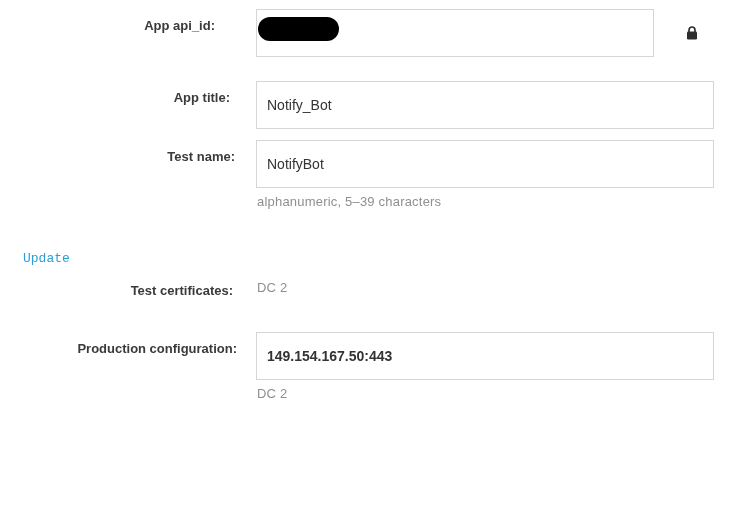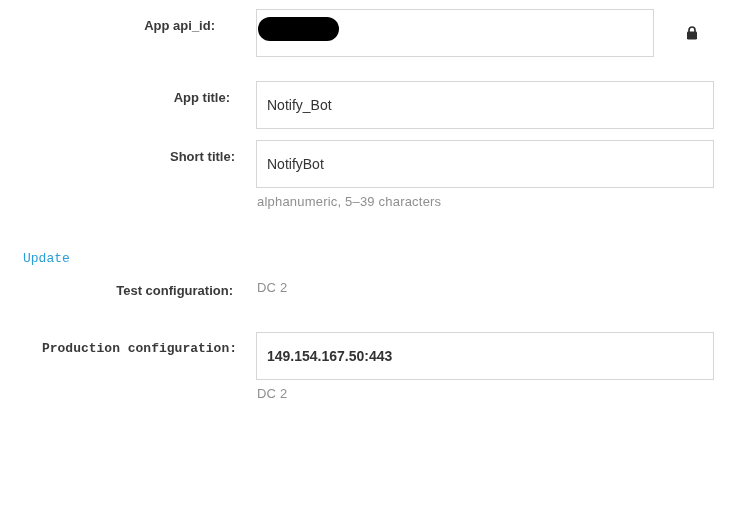--- a/index.html
+++ b/index.html
@@ -22,21 +22,21 @@
     flex:0 0 230px;width:230px;box-sizing:border-box;text-align:right;
     font-size:13px;font-weight:bold;color:var(--label-text,#3a3a3a);line-height:34px;
     white-space:nowrap;
   }
   
   .pr-apiid{padding-right:29px;}
   .pr-apihash{padding-right:19px;}
   .pr-title{padding-right:14px;}
   .pr-name{padding-right:9px;}
   .pr-test{padding-right:11px;}
-  .pr-prod{padding-right:7px;font-family:Liberation Mono, monospace;}
+  .pr-prod{padding-right:7px;}
 
   .fcol{position:relative;margin-left:12px;}
   .tinput{
     display:block;box-sizing:border-box;height:48px;width:398px;
     border:1px solid var(--input-border,#d6d6d6);border-radius:0;background:#fff;
     font-family:inherit;font-size:14px;color:#333;padding:0 10px;outline:none;
   }
   .wide .tinput{width:458px;}
   .boldval .tinput{font-weight:bold;}
 
@@ -77,34 +77,34 @@
 
 
   <div class="frow mt-r3">
     <label class="flabel pr-title">App title:</label>
     <div class="fcol wide">
       <input type="text" class="tinput" value="Notify_Bot" style="">
     </div>
   </div>
 
   <div class="frow mt-r4">
-    <label class="flabel pr-name">Short title:</label>
+    <label class="flabel pr-name">Test name:</label>
     <div class="fcol wide">
       <input type="text" class="tinput" value="NotifyBot" style="">
       <div class="hint">alphanumeric, 5–39 characters</div>
     </div>
   </div>
 
   <div class="sechead">
     <a href="#" class="update-link">Update</a>
   </div>
 
 
   <div class="frow mt-r5">
-    <label class="flabel pr-test">Test configuration:</label>
+    <label class="flabel pr-test">Test certificates:</label>
     <div class="fcol wide boldval">
       <div class="hint">DC 2</div>
     </div>
   </div>
 
   <div class="frow mt-r6">
     <label class="flabel pr-prod">Production configuration:</label>
     <div class="fcol wide boldval">
       <input type="text" class="tinput" value="149.154.167.50:443" style="">
       <div class="hint">DC 2</div>

